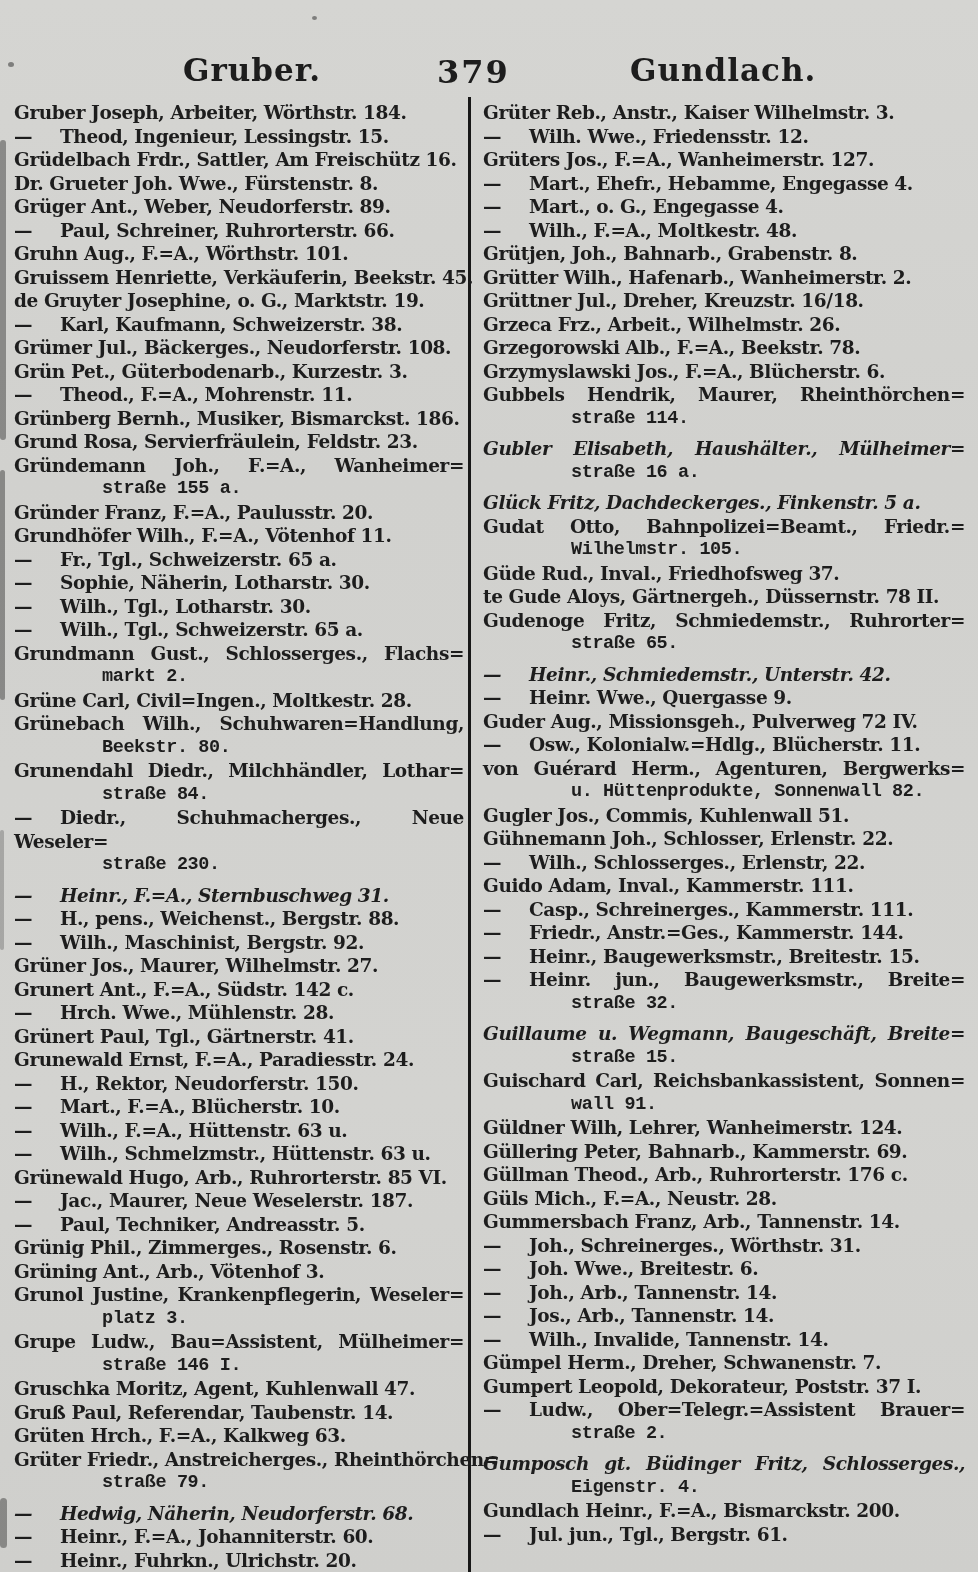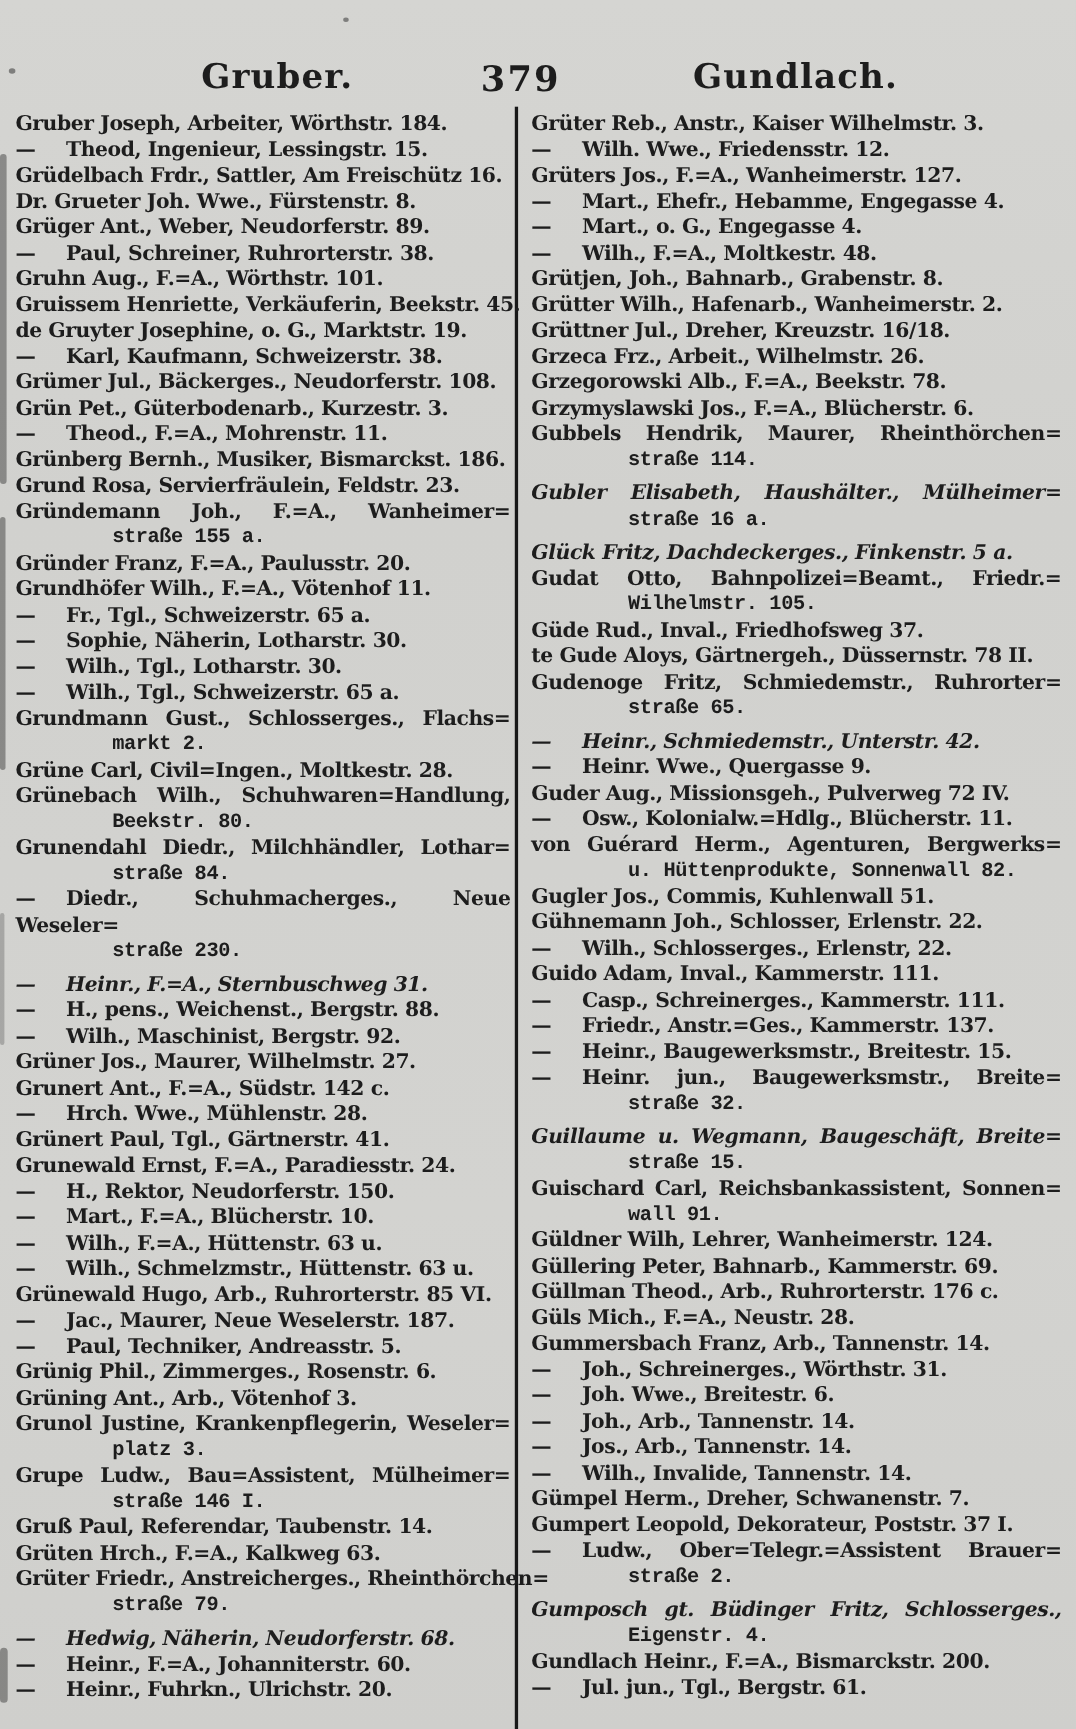--- a/index.html
+++ b/index.html
@@ -43,21 +43,21 @@
 <div class="hdr-item" style="left:630px">Gundlach.</div>
 
 <div class="divider"></div>
 
 <div class="col col-left" id="col-left">
     <div class="line">Gruber Joseph, Arbeiter, Wörthstr. 184.</div>
     <div class="line"><span class="dash">—</span><span>Theod, Ingenieur, Lessingstr. 15.</span></div>
     <div class="line">Grüdelbach Frdr., Sattler, Am Freischütz 16.</div>
     <div class="line">Dr. Grueter Joh. Wwe., Fürstenstr. 8.</div>
     <div class="line">Grüger Ant., Weber, Neudorferstr. 89.</div>
-    <div class="line"><span class="dash">—</span><span>Paul, Schreiner, Ruhrorterstr. 38.</span></div>
+    <div class="line"><span class="dash">—</span><span>Paul, Schreiner, Ruhrorterstr. 66.</span></div>
     <div class="line">Gruhn Aug., F.=A., Wörthstr. 101.</div>
     <div class="line">Gruissem Henriette, Verkäuferin, Beekstr. 45.</div>
     <div class="line">de Gruyter Josephine, o. G., Marktstr. 19.</div>
     <div class="line"><span class="dash">—</span><span>Karl, Kaufmann, Schweizerstr. 38.</span></div>
     <div class="line">Grümer Jul., Bäckerges., Neudorferstr. 108.</div>
     <div class="line">Grün Pet., Güterbodenarb., Kurzestr. 3.</div>
     <div class="line"><span class="dash">—</span><span>Theod., F.=A., Mohrenstr. 11.</span></div>
     <div class="line">Grünberg Bernh., Musiker, Bismarckst. 186.</div>
     <div class="line">Grund Rosa, Servierfräulein, Feldstr. 23.</div>
     <div class="line just">Gründemann Joh., F.=A., Wanheimer=</div>
@@ -91,20 +91,21 @@
     <div class="line"><span class="dash">—</span><span>Wilh., Schmelzmstr., Hüttenstr. 63 u.</span></div>
     <div class="line">Grünewald Hugo, Arb., Ruhrorterstr. 85 VI.</div>
     <div class="line"><span class="dash">—</span><span>Jac., Maurer, Neue Weselerstr. 187.</span></div>
     <div class="line"><span class="dash">—</span><span>Paul, Techniker, Andreasstr. 5.</span></div>
     <div class="line">Grünig Phil., Zimmerges., Rosenstr. 6.</div>
     <div class="line">Grüning Ant., Arb., Vötenhof 3.</div>
     <div class="line just">Grunol Justine, Krankenpflegerin, Weseler=</div>
     <div class="line ind">platz 3.</div>
     <div class="line just">Grupe Ludw., Bau=Assistent, Mülheimer=</div>
     <div class="line ind">straße 146 I.</div>
+    <div class="line">Gruschka Moritz, Agent, Kuhlenwall 47.</div>
     <div class="line">Gruß Paul, Referendar, Taubenstr. 14.</div>
     <div class="line">Grüten Hrch., F.=A., Kalkweg 63.</div>
     <div class="line">Grüter Friedr., Anstreicherges., Rheinthörchen=</div>
     <div class="line ind">straße 79.</div>
     <div class="line gap"><span class="dash">—</span><span>Hedwig, Näherin, Neudorferstr. 68.</span></div>
     <div class="line"><span class="dash">—</span><span>Heinr., F.=A., Johanniterstr. 60.</span></div>
     <div class="line"><span class="dash">—</span><span>Heinr., Fuhrkn., Ulrichstr. 20.</span></div>
   </div>
 <div class="col col-right" id="col-right">
     <div class="line">Grüter Reb., Anstr., Kaiser Wilhelmstr. 3.</div>
@@ -134,21 +135,21 @@
     <div class="line"><span class="dash">—</span><span>Heinr. Wwe., Quergasse 9.</span></div>
     <div class="line">Guder Aug., Missionsgeh., Pulverweg 72 IV.</div>
     <div class="line"><span class="dash">—</span><span>Osw., Kolonialw.=Hdlg., Blücherstr. 11.</span></div>
     <div class="line just">von Guérard Herm., Agenturen, Bergwerks=</div>
     <div class="line ind">u. Hüttenprodukte, Sonnenwall 82.</div>
     <div class="line">Gugler Jos., Commis, Kuhlenwall 51.</div>
     <div class="line">Gühnemann Joh., Schlosser, Erlenstr. 22.</div>
     <div class="line"><span class="dash">—</span><span>Wilh., Schlosserges., Erlenstr, 22.</span></div>
     <div class="line">Guido Adam, Inval., Kammerstr. 111.</div>
     <div class="line"><span class="dash">—</span><span>Casp., Schreinerges., Kammerstr. 111.</span></div>
-    <div class="line"><span class="dash">—</span><span>Friedr., Anstr.=Ges., Kammerstr. 137.</span></div>
+    <div class="line"><span class="dash">—</span><span>Friedr., Anstr.=Ges., Kammerstr. 144.</span></div>
     <div class="line"><span class="dash">—</span><span>Heinr., Baugewerksmstr., Breitestr. 15.</span></div>
     <div class="line just"><span class="dash">—</span><span>Heinr. jun., Baugewerksmstr., Breite=</span></div>
     <div class="line ind">straße 32.</div>
     <div class="line just gap">Guillaume u. Wegmann, Baugeschäft, Breite=</div>
     <div class="line ind">straße 15.</div>
     <div class="line just">Guischard Carl, Reichsbankassistent, Sonnen=</div>
     <div class="line ind">wall 91.</div>
     <div class="line">Güldner Wilh, Lehrer, Wanheimerstr. 124.</div>
     <div class="line">Güllering Peter, Bahnarb., Kammerstr. 69.</div>
     <div class="line">Güllman Theod., Arb., Ruhrorterstr. 176 c.</div>

